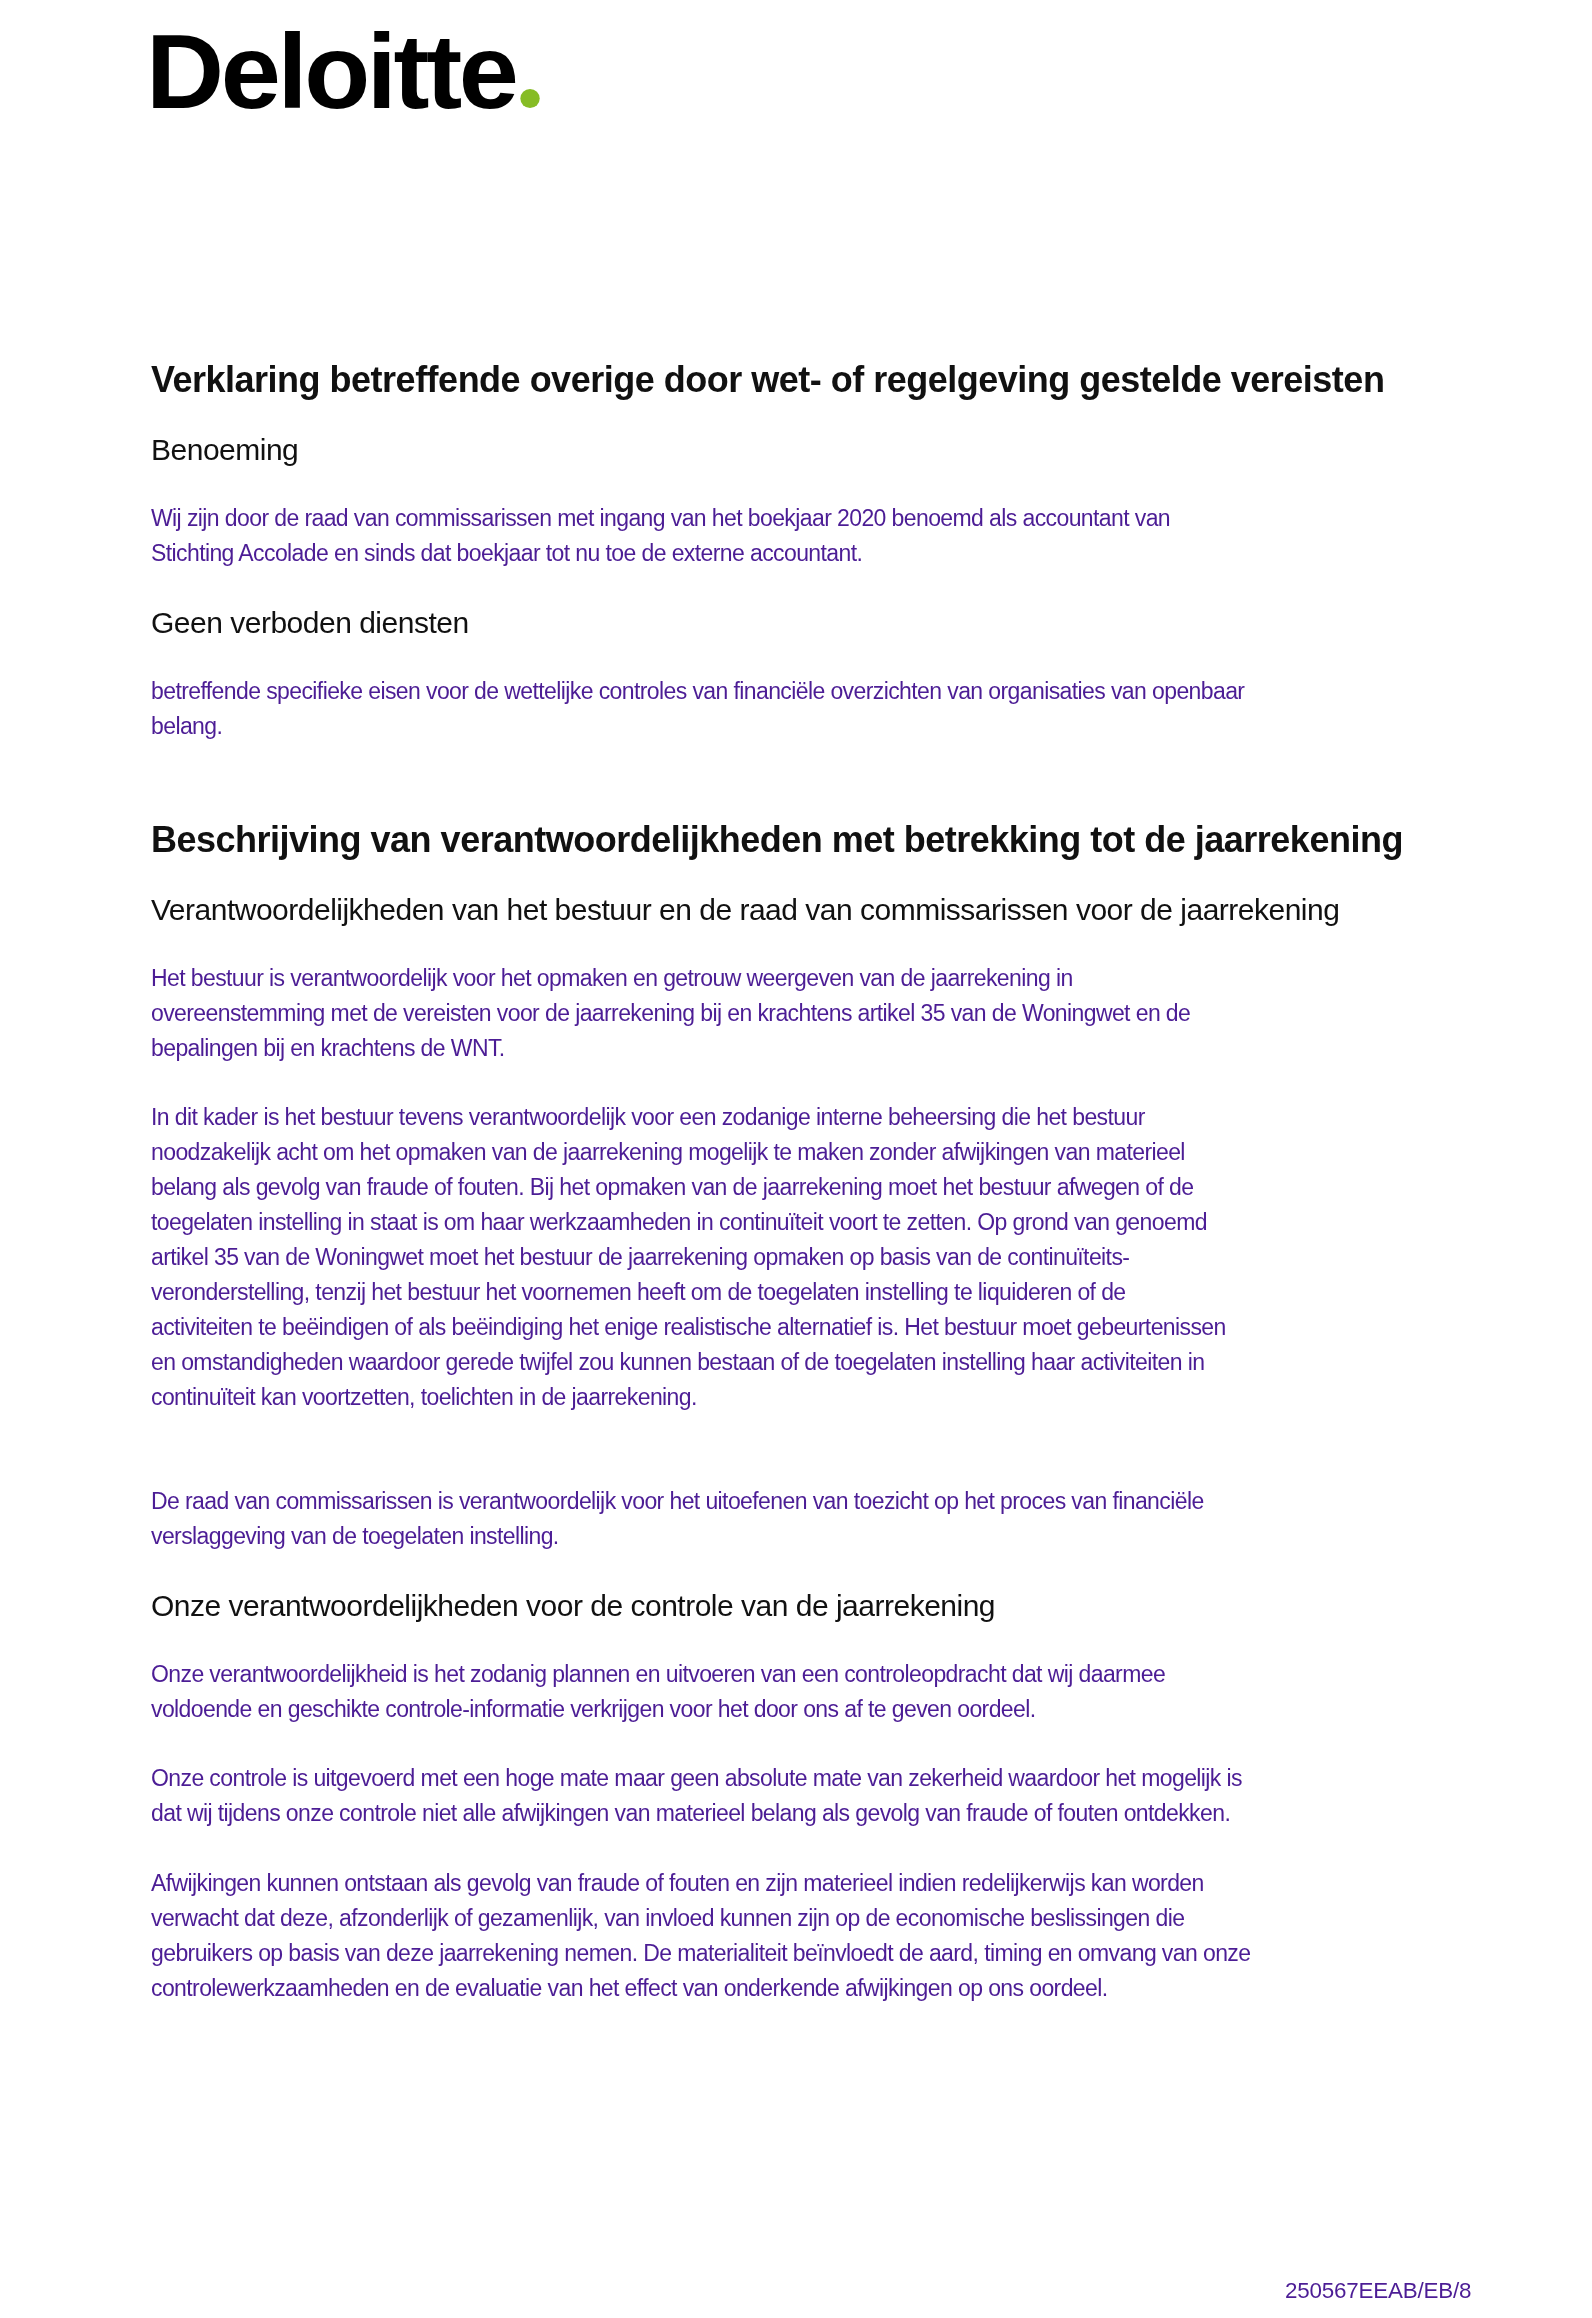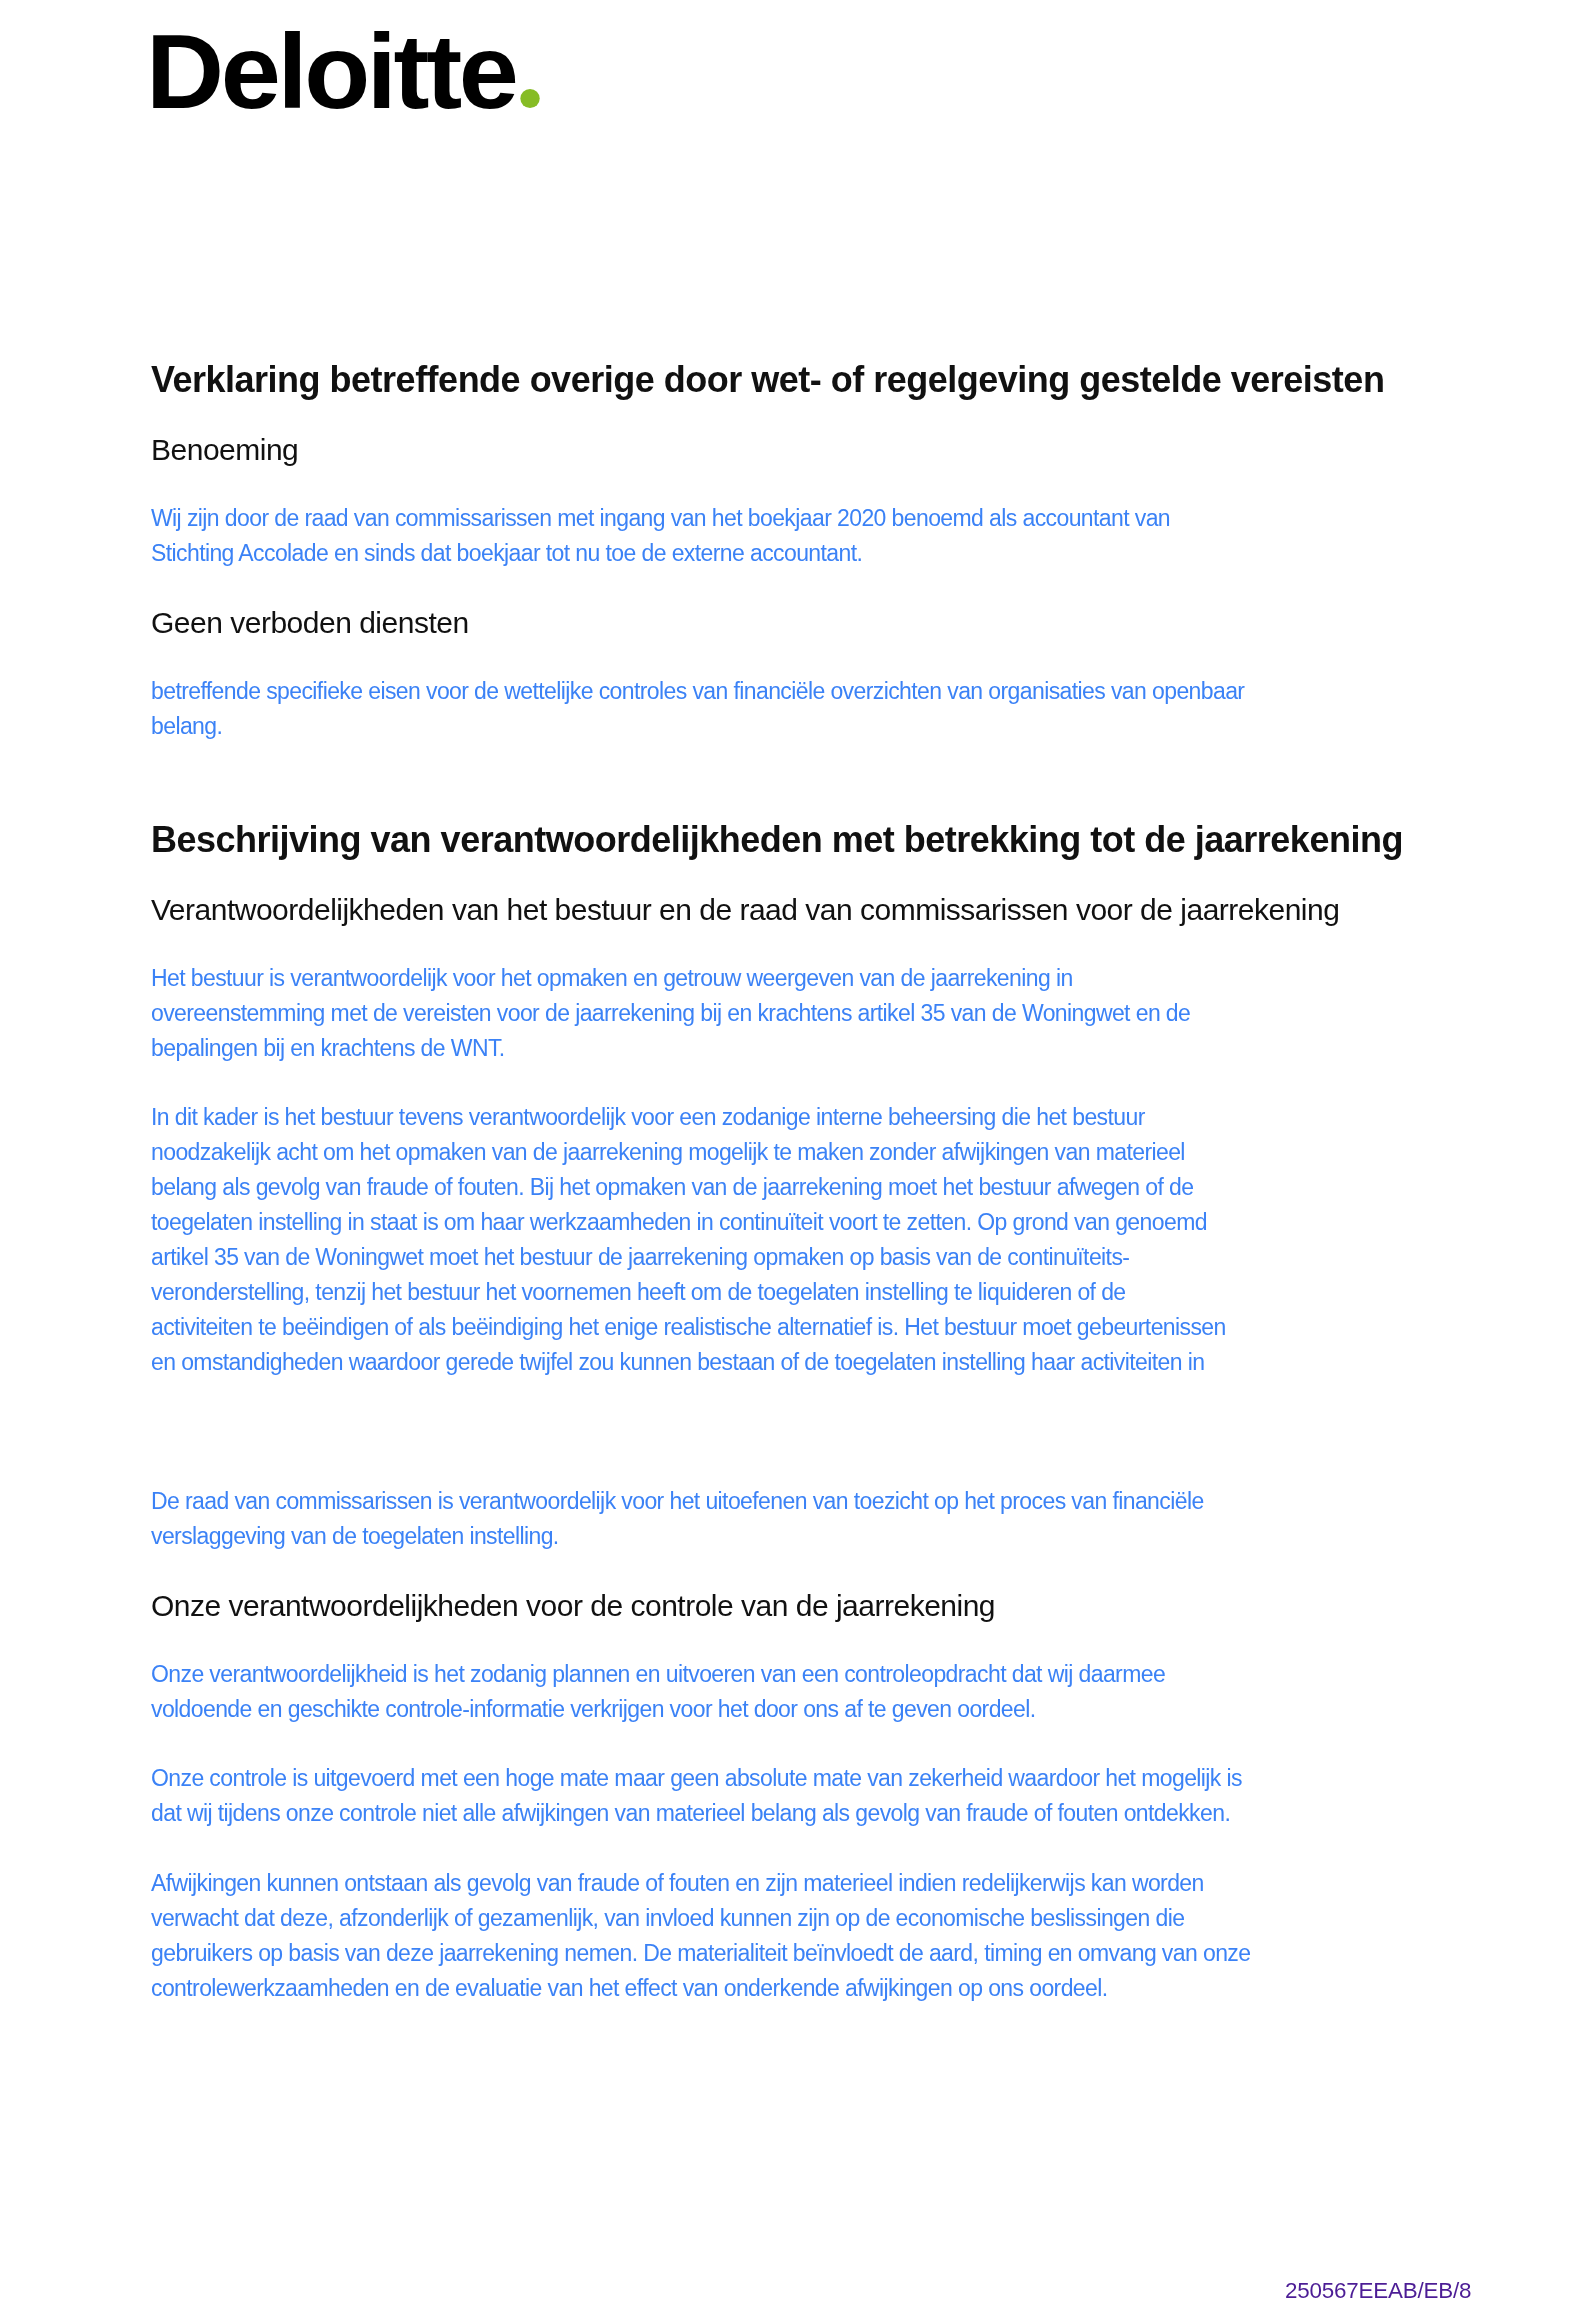--- a/index.html
+++ b/index.html
@@ -25,21 +25,21 @@
   .blk { position: absolute; left: 0; width: 1360px; }
   .h1 {
     font-weight: 700; font-size: 36px; line-height: 35px; letter-spacing: -0.5px;
     color: #111;
   }
   .h3 {
     font-weight: 400; font-size: 30px; line-height: 35px; letter-spacing: -0.5px;
     color: #111;
   }
   .p {
-    font-size: 23px; line-height: 35px; letter-spacing: -0.6px; color: #3b82f6;
+    font-size: 23px; line-height: 35px; letter-spacing: -0.6px; color: #4c1d95;
   }
   .p span { display: block; white-space: nowrap; }
   .footer {
     position: absolute; left: 1285px; top: 2276px;
     font-size: 22.4px; line-height: 30px; letter-spacing: -0.2px; color: #4c1d95;
   }
 </style>
 </head>
 <body>
 
@@ -72,20 +72,21 @@
     </div>
   <div class="blk p" style="top:1100px">
       <span>In dit kader is het bestuur tevens verantwoordelijk voor een zodanige interne beheersing die het bestuur</span>
       <span>noodzakelijk acht om het opmaken van de jaarrekening mogelijk te maken zonder afwijkingen van materieel</span>
       <span>belang als gevolg van fraude of fouten. Bij het opmaken van de jaarrekening moet het bestuur afwegen of de</span>
       <span>toegelaten instelling in staat is om haar werkzaamheden in continuïteit voort te zetten. Op grond van genoemd</span>
       <span>artikel 35 van de Woningwet moet het bestuur de jaarrekening opmaken op basis van de continuïteits-</span>
       <span>veronderstelling, tenzij het bestuur het voornemen heeft om de toegelaten instelling te liquideren of de</span>
       <span>activiteiten te beëindigen of als beëindiging het enige realistische alternatief is. Het bestuur moet gebeurtenissen</span>
       <span>en omstandigheden waardoor gerede twijfel zou kunnen bestaan of de toegelaten instelling haar activiteiten in</span>
+      <span>continuïteit kan voortzetten, toelichten in de jaarrekening.</span>
     </div>
   <div class="blk p" style="top:1484px">
       <span>De raad van commissarissen is verantwoordelijk voor het uitoefenen van toezicht op het proces van financiële</span>
       <span>verslaggeving van de toegelaten instelling.</span>
     </div>
 
   <div class="blk h3" style="top:1588px">Onze verantwoordelijkheden voor de controle van de jaarrekening</div>
   <div class="blk p" style="top:1657px">
       <span>Onze verantwoordelijkheid is het zodanig plannen en uitvoeren van een controleopdracht dat wij daarmee</span>
       <span>voldoende en geschikte controle-informatie verkrijgen voor het door ons af te geven oordeel.</span>

